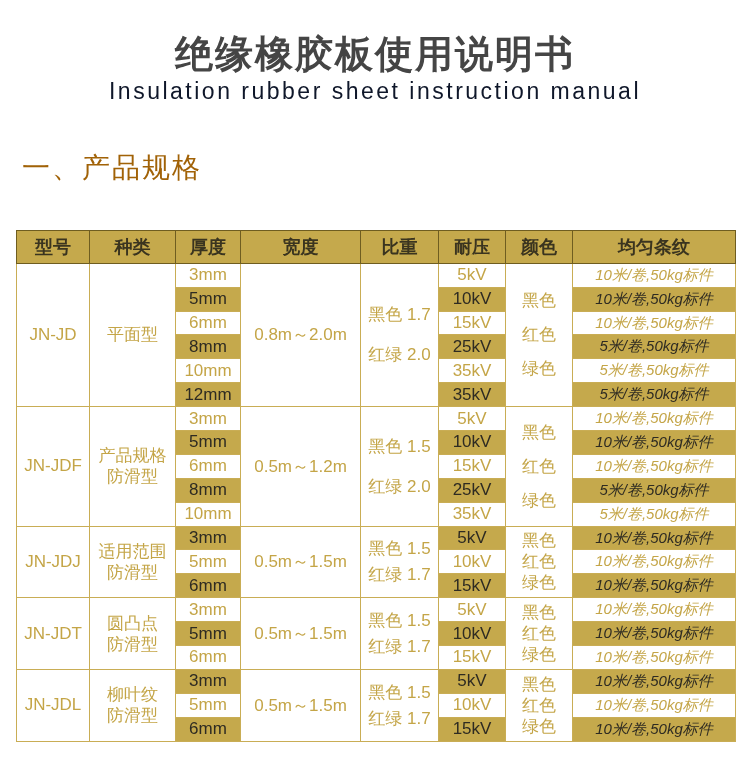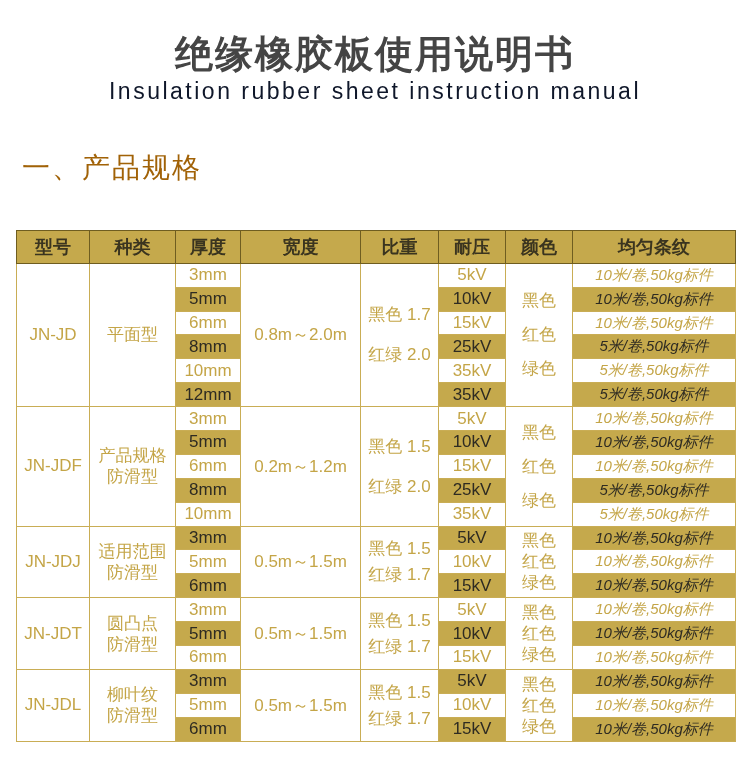--- a/index.html
+++ b/index.html
@@ -127,21 +127,21 @@
           <td class="voltage-cell shaded">35kV</td>
           <td class="range-cell shaded">5米/卷,50kg标件</td>
         </tr>
         <tr>
           <td rowspan="5" class="model-cell">JN-JDF</td>
           <td rowspan="5" class="type-cell">
             <div class="line">产品规格</div>
             <div class="line">防滑型</div>
           </td>
           <td class="thickness-cell">3mm</td>
-          <td rowspan="5" class="width-cell">0.2m～1.2m</td>
+          <td rowspan="5" class="width-cell">0.5m～1.2m</td>
           <td rowspan="5" class="gravity-cell spread2">
             <div class="line">黑色 1.5</div>
             <div class="line">红绿 2.0</div>
           </td>
           <td class="voltage-cell">5kV</td>
           <td rowspan="5" class="color-cell spread">
             <div class="line">黑色</div>
             <div class="line">红色</div>
             <div class="line">绿色</div>
           </td>

